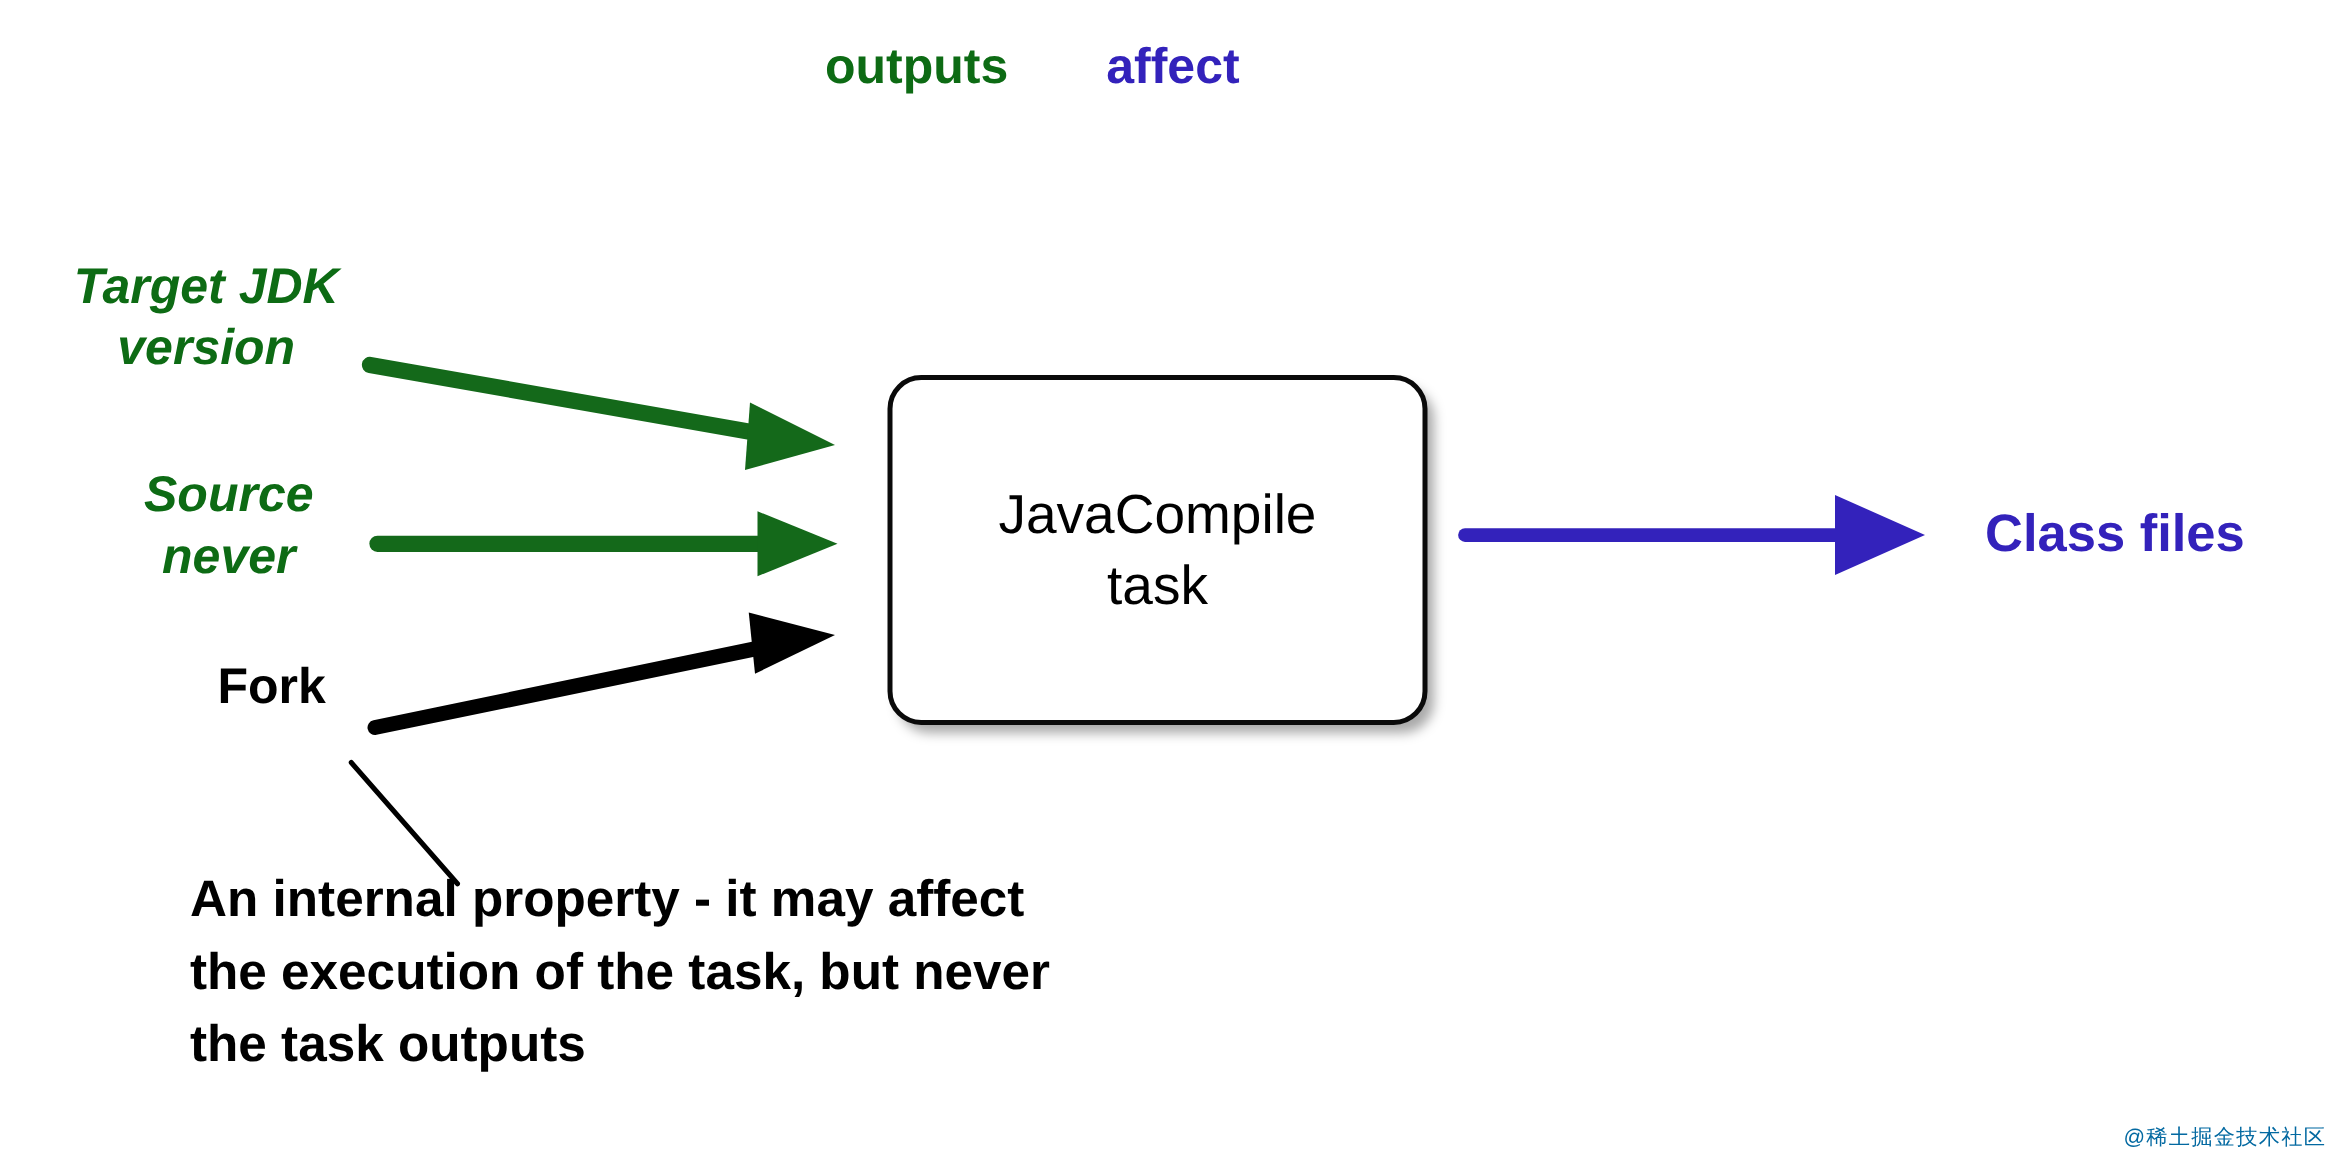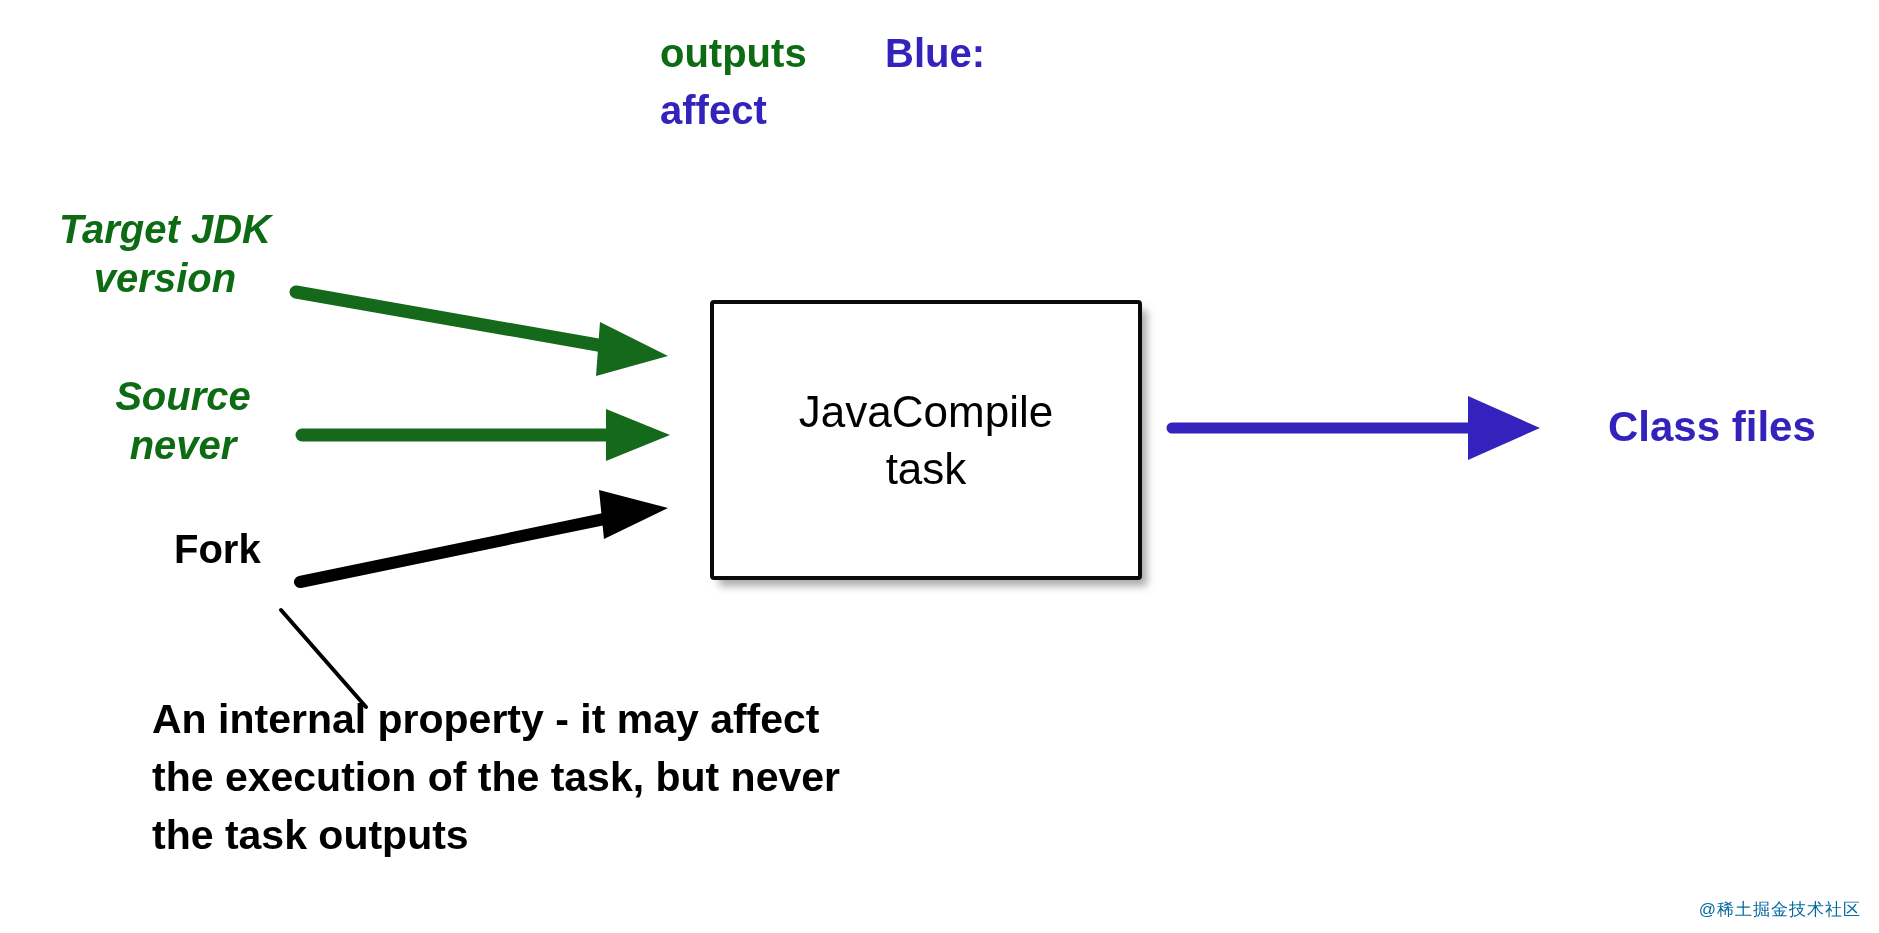--- a/index.html
+++ b/index.html
@@ -63,21 +63,21 @@
   }
 
   
   #task-box {
     left: 710px;
     top: 300px;
     width: 424px;
     height: 272px;
     background: #ffffff;
     border: 4px solid #0a0a0a;
-    border-radius: 4px;
+    border-radius: 27px;
     box-shadow: 7px 8px 9px -2px rgba(0,0,0,0.34);
     display: flex;
     align-items: center;
     justify-content: center;
   }
   #task-box-label {
     font-size: 44px;
     line-height: 1.3;
     color: #000000;
     text-align: center;
@@ -86,21 +86,20 @@
   }
 
   
   #label-class-files {
     left: 1588px;
     top: 403px;
     font-size: 42px;
     font-weight: bold;
     color: #3322bb;
     white-space: nowrap;
-    margin-left: 20px;
   }
 
   
   #annotation {
     left: 152px;
     top: 690px;
     font-size: 41px;
     line-height: 1.42;
     color: #000000;
     white-space: pre-line;
@@ -142,21 +141,20 @@
   </g>
 
   <g>
     <line x1="1172" y1="428" x2="1480" y2="428" stroke="#3322bb" stroke-width="11" stroke-linecap="round"></line>
     <polygon points="1468,396 1540,428 1468,460" fill="#3322bb"></polygon>
   </g>
 </svg>
 
 <div id="legend" class="abs">
   <span class="legend-green">outputs</span>
-  <span class="legend-blue">Blue:</span>
   <span class="legend-blue">affect</span>
 </div>
 
 <div id="label-target-jdk" class="abs side-label">Target JDK
 version</div>
 
 <div id="label-source" class="abs side-label">Source
 never</div>
 
 <div id="label-fork" class="abs">Fork</div>

